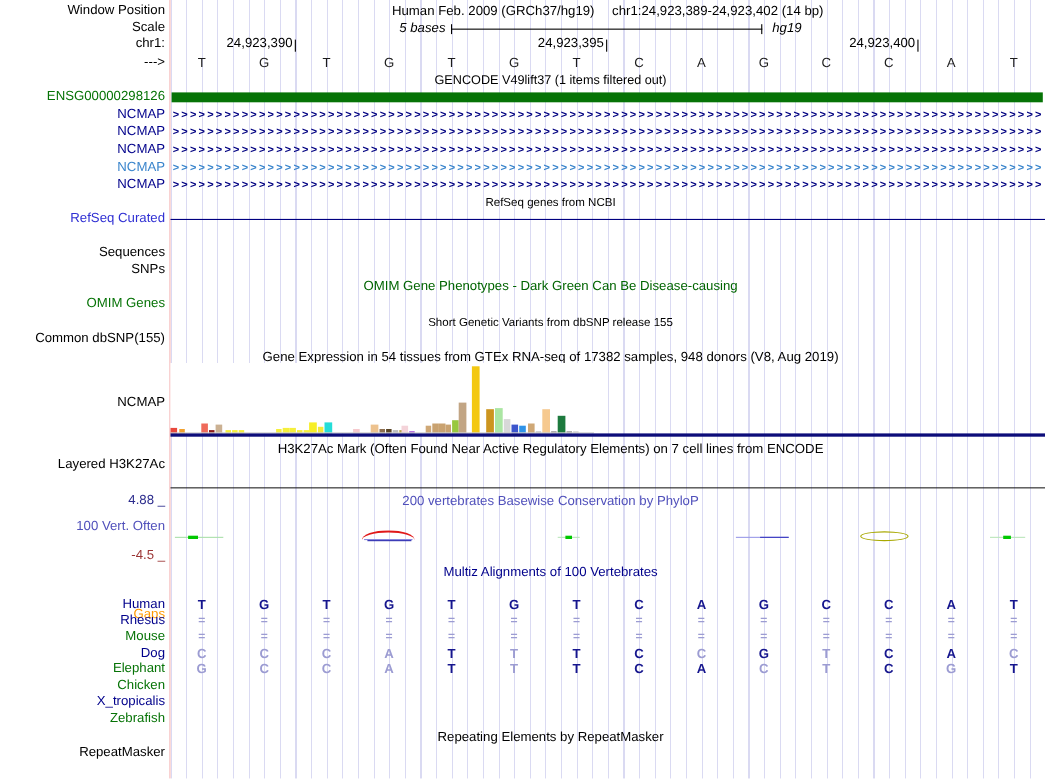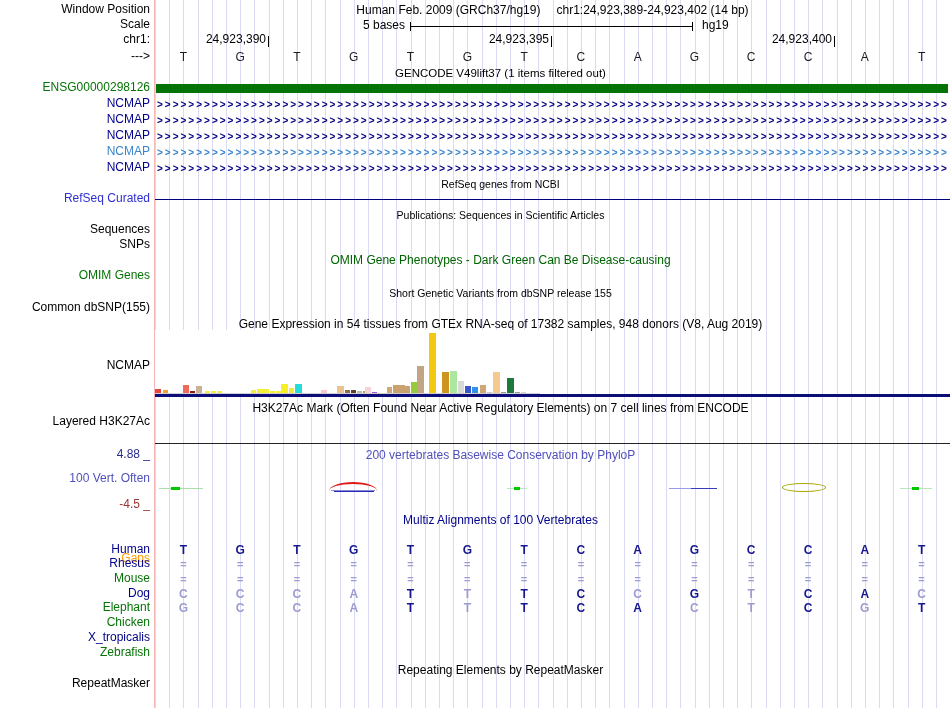--- a/index.html
+++ b/index.html
@@ -39,21 +39,21 @@
   .hline{position:absolute;background:#000;}
   .navyline{position:absolute;background:#000080;}
 
   .gtex-bars{position:absolute;left:155px;top:332px;width:795px;height:62px;}
   .gtex-bar{position:absolute;bottom:0;}
   .gtex-base{position:absolute;left:155px;top:394px;width:795px;height:3px;background:#0d0d7a;}
   .gtex-gray{position:absolute;left:155px;top:393px;width:385px;height:1px;background:#cfcfcf;}
 
   .cons{position:absolute;left:155px;top:479px;width:795px;height:18px;}
 
-  .ruler-txt{position:absolute;font-size:12px;line-height:13px;}
+  .ruler-txt{position:absolute;font-size:12px;line-height:13px;font-style:italic;}
   .tick{position:absolute;background:#000;width:1px;}
   .coord{position:absolute;top:33px;font-size:12px;line-height:13px;text-align:right;}
 </style>
 </head>
 <body>
 
 <div class="screen">
   <div class="grid"></div>
   <div class="pink"></div>
 
@@ -110,21 +110,20 @@
   <div class="arrow-row" style="top:99px">&gt;&gt;&gt;&gt;&gt;&gt;&gt;&gt;&gt;&gt;&gt;&gt;&gt;&gt;&gt;&gt;&gt;&gt;&gt;&gt;&gt;&gt;&gt;&gt;&gt;&gt;&gt;&gt;&gt;&gt;&gt;&gt;&gt;&gt;&gt;&gt;&gt;&gt;&gt;&gt;&gt;&gt;&gt;&gt;&gt;&gt;&gt;&gt;&gt;&gt;&gt;&gt;&gt;&gt;&gt;&gt;&gt;&gt;&gt;&gt;&gt;&gt;&gt;&gt;&gt;&gt;&gt;&gt;&gt;&gt;&gt;&gt;&gt;&gt;&gt;&gt;&gt;&gt;&gt;&gt;&gt;&gt;&gt;&gt;&gt;&gt;&gt;&gt;&gt;&gt;&gt;&gt;&gt;&gt;&gt;&gt;&gt;&gt;&gt;&gt;&gt;&gt;&gt;&gt;&gt;&gt;&gt;&gt;&gt;&gt;&gt;&gt;&gt;&gt;&gt;&gt;&gt;&gt;&gt;&gt;</div>
   <div class="arrow-row" style="top:115px">&gt;&gt;&gt;&gt;&gt;&gt;&gt;&gt;&gt;&gt;&gt;&gt;&gt;&gt;&gt;&gt;&gt;&gt;&gt;&gt;&gt;&gt;&gt;&gt;&gt;&gt;&gt;&gt;&gt;&gt;&gt;&gt;&gt;&gt;&gt;&gt;&gt;&gt;&gt;&gt;&gt;&gt;&gt;&gt;&gt;&gt;&gt;&gt;&gt;&gt;&gt;&gt;&gt;&gt;&gt;&gt;&gt;&gt;&gt;&gt;&gt;&gt;&gt;&gt;&gt;&gt;&gt;&gt;&gt;&gt;&gt;&gt;&gt;&gt;&gt;&gt;&gt;&gt;&gt;&gt;&gt;&gt;&gt;&gt;&gt;&gt;&gt;&gt;&gt;&gt;&gt;&gt;&gt;&gt;&gt;&gt;&gt;&gt;&gt;&gt;&gt;&gt;&gt;&gt;&gt;&gt;&gt;&gt;&gt;&gt;&gt;&gt;&gt;&gt;&gt;&gt;&gt;&gt;&gt;&gt;</div>
   <div class="arrow-row" style="top:131px">&gt;&gt;&gt;&gt;&gt;&gt;&gt;&gt;&gt;&gt;&gt;&gt;&gt;&gt;&gt;&gt;&gt;&gt;&gt;&gt;&gt;&gt;&gt;&gt;&gt;&gt;&gt;&gt;&gt;&gt;&gt;&gt;&gt;&gt;&gt;&gt;&gt;&gt;&gt;&gt;&gt;&gt;&gt;&gt;&gt;&gt;&gt;&gt;&gt;&gt;&gt;&gt;&gt;&gt;&gt;&gt;&gt;&gt;&gt;&gt;&gt;&gt;&gt;&gt;&gt;&gt;&gt;&gt;&gt;&gt;&gt;&gt;&gt;&gt;&gt;&gt;&gt;&gt;&gt;&gt;&gt;&gt;&gt;&gt;&gt;&gt;&gt;&gt;&gt;&gt;&gt;&gt;&gt;&gt;&gt;&gt;&gt;&gt;&gt;&gt;&gt;&gt;&gt;&gt;&gt;&gt;&gt;&gt;&gt;&gt;&gt;&gt;&gt;&gt;&gt;&gt;&gt;&gt;&gt;&gt;</div>
   <div class="arrow-row ltblue" style="top:147px">&gt;&gt;&gt;&gt;&gt;&gt;&gt;&gt;&gt;&gt;&gt;&gt;&gt;&gt;&gt;&gt;&gt;&gt;&gt;&gt;&gt;&gt;&gt;&gt;&gt;&gt;&gt;&gt;&gt;&gt;&gt;&gt;&gt;&gt;&gt;&gt;&gt;&gt;&gt;&gt;&gt;&gt;&gt;&gt;&gt;&gt;&gt;&gt;&gt;&gt;&gt;&gt;&gt;&gt;&gt;&gt;&gt;&gt;&gt;&gt;&gt;&gt;&gt;&gt;&gt;&gt;&gt;&gt;&gt;&gt;&gt;&gt;&gt;&gt;&gt;&gt;&gt;&gt;&gt;&gt;&gt;&gt;&gt;&gt;&gt;&gt;&gt;&gt;&gt;&gt;&gt;&gt;&gt;&gt;&gt;&gt;&gt;&gt;&gt;&gt;&gt;&gt;&gt;&gt;&gt;&gt;&gt;&gt;&gt;&gt;&gt;&gt;&gt;&gt;&gt;&gt;&gt;&gt;&gt;&gt;</div>
   <div class="arrow-row" style="top:163px">&gt;&gt;&gt;&gt;&gt;&gt;&gt;&gt;&gt;&gt;&gt;&gt;&gt;&gt;&gt;&gt;&gt;&gt;&gt;&gt;&gt;&gt;&gt;&gt;&gt;&gt;&gt;&gt;&gt;&gt;&gt;&gt;&gt;&gt;&gt;&gt;&gt;&gt;&gt;&gt;&gt;&gt;&gt;&gt;&gt;&gt;&gt;&gt;&gt;&gt;&gt;&gt;&gt;&gt;&gt;&gt;&gt;&gt;&gt;&gt;&gt;&gt;&gt;&gt;&gt;&gt;&gt;&gt;&gt;&gt;&gt;&gt;&gt;&gt;&gt;&gt;&gt;&gt;&gt;&gt;&gt;&gt;&gt;&gt;&gt;&gt;&gt;&gt;&gt;&gt;&gt;&gt;&gt;&gt;&gt;&gt;&gt;&gt;&gt;&gt;&gt;&gt;&gt;&gt;&gt;&gt;&gt;&gt;&gt;&gt;&gt;&gt;&gt;&gt;&gt;&gt;&gt;&gt;&gt;&gt;</div>
 
   <div class="ct sm" style="top:178px">RefSeq genes from NCBI</div>
   <div class="lbl blue" style="top:192px">RefSeq Curated</div>
   <div class="navyline" style="left:155px;top:199px;width:795px;height:1px"></div>
 
-  <div class="ct sm" style="top:209px">Publications: Sequences in Scientific Articles</div>
   <div class="lbl" style="top:223px">Sequences</div>
   <div class="lbl" style="top:238px">SNPs</div>
 
   <div class="ct" style="top:253px;color:#006400">OMIM Gene Phenotypes - Dark Green Can Be Disease-causing</div>
   <div class="lbl green" style="top:269px">OMIM Genes</div>
 
   <div class="ct sm" style="top:287px">Short Genetic Variants from dbSNP release 155</div>
   <div class="lbl" style="top:301px">Common dbSNP(155)</div>
 
   <div class="ct" style="top:317px">Gene Expression in 54 tissues from GTEx RNA-seq of 17382 samples, 948 donors (V8, Aug 2019)</div>

